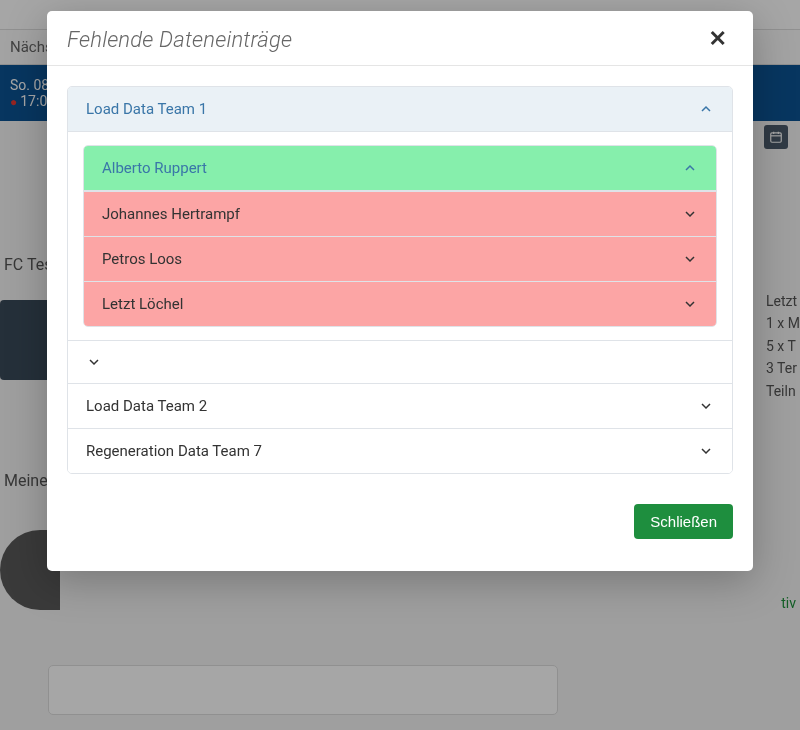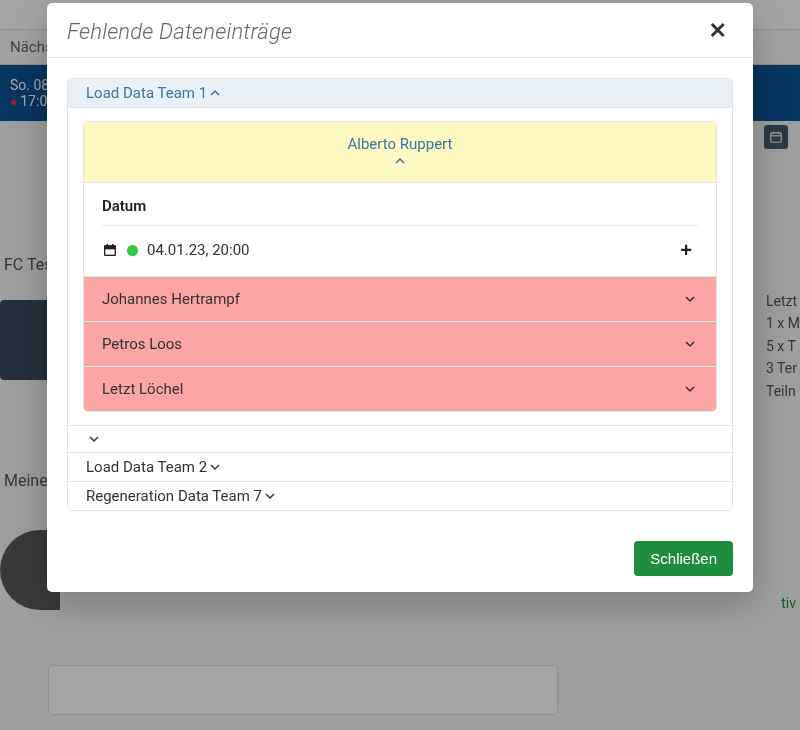--- a/index.html
+++ b/index.html
@@ -70,21 +70,21 @@
     .bg-avatar1 { position: absolute; left: 0; top: 300px; width: 60px; height: 80px; background: #3a4a5a; border-radius: 4px 0 0 4px; }
     .bg-meine { position: absolute; left: 4px; top: 471px; font-size: 16px; color:#555;}
     .bg-avatar2 { position: absolute; left: 0; top: 530px; width: 60px; height: 80px; background: #5a5a5a; border-radius: 40px 0 0 40px; }
     .bg-aktiv { position: absolute; right: 4px; top: 595px; color: #1c8f3a; font-size: 14px; margin-left: 15px;}
     .bg-box { position: absolute; left: 48px; top: 665px; width: 510px; height: 50px; border: 1px solid #ddd; border-radius: 5px; background:#fff;}
 
     
     .modal {
       position: absolute;
       left: 47px;
-      top: 3px;
+      top: 11px;
       width: 706px;
       background: #fff;
       border-radius: 5px;
       box-shadow: 0 10px 40px rgba(0,0,0,0.25);
       z-index: 20;
       display: flex;
       flex-direction: column;
     }
     .modal-header {
       display: flex;
@@ -117,23 +117,23 @@
       border: 1px solid #dfe3e8;
       border-radius: 5px;
       overflow: hidden;
     }
     .acc-item {
       border-bottom: 1px solid #dfe3e8;
     }
     .acc-item:last-child { border-bottom: none; }
     .acc-header {
       display: flex;
-      justify-content: flex-start;
-      align-items: center;
-      padding: 5px 18px;
+      justify-content: space-between;
+      align-items: center;
+      padding: 13px 18px;
       cursor: pointer;
       background: #fff;
       font-size: 15px;
       color: #333;
     }
     .acc-header.expanded {
       background: #eaf1f6;
       color: #3a76a8;
       border-bottom: 1px solid #dfe3e8;
     }
@@ -158,24 +158,23 @@
       display: flex;
       justify-content: space-between;
       align-items: center;
       padding: 13px 18px;
       cursor: pointer;
       background: #fca5a5;
       font-size: 15px;
       color: #333;
     }
     .inner-header.expanded {
-      background: #fef9c3;
+      background: #86efac;
       color: #3a76a8;
       border-bottom: 1px solid #dfe3e8;
-      flex-direction: column;
     }
     .inner-body {
       padding: 14px 18px 14px;
     }
     .datum-label {
       font-weight: 600;
       font-size: 15px;
       color: #222;
       padding-bottom: 10px;
       border-bottom: 1px solid #e8e8e8;
@@ -210,21 +209,21 @@
       font-size: 20px;
       font-weight: bold;
       cursor: pointer;
       color: #222;
       padding: 2px 6px;
       line-height: 1;
     }
     .modal-footer {
       display: flex;
       justify-content: flex-end;
-      padding: 10px 20px 16px;
+      padding: 10px 20px 32px;
     }
     .btn-close-action {
       background: #1e8e3e;
       color: #fff;
       border: none;
       border-radius: 4px;
       padding: 9px 16px;
       font-size: 15px;
       cursor: pointer;
     }
@@ -284,41 +283,20 @@
         <div class="acc-body">
           <div class="inner-accordion">
 
             <div class="inner-item">
               <div class="inner-header expanded">
                 <span>Alberto Ruppert</span>
                 <svg class="chevron" viewBox="0 0 24 24" fill="none" stroke="#3a76a8" stroke-width="2.2">
                     <polyline points="6 15 12 9 18 15"></polyline>
                   </svg>
               </div>
-              <div class="inner-body">
-                <div class="datum-label">Datum</div>
-                <div class="date-row">
-                  <div class="date-left">
-                    <span class="cal-glyph">
-                      <svg viewBox="0 0 24 24" width="16" height="16" fill="#222">
-                          <rect x="3" y="5" width="18" height="16" rx="2" fill="#222"></rect>
-                          <rect x="3" y="5" width="18" height="5" rx="2" fill="#222"></rect>
-                          <rect x="5" y="11" width="14" height="8" fill="#fff"></rect>
-                          <line x1="8" y1="3" x2="8" y2="7" stroke="#222" stroke-width="2"></line>
-                          <line x1="16" y1="3" x2="16" y2="7" stroke="#222" stroke-width="2"></line>
-                        </svg>
-                    </span>
-                    <span class="status-dot"></span>
-                    <span>04.01.23, 20:00</span>
-                  </div>
-                  <button class="add-btn">
-                    <span>+</span>
-                  </button>
-                </div>
-              </div>
             </div>
 
             <div class="inner-item">
               <div class="inner-header">
                 <span>Johannes Hertrampf</span>
                 <svg class="chevron" viewBox="0 0 24 24" fill="none" stroke="#333" stroke-width="2.2">
                     <polyline points="6 9 12 15 18 9"></polyline>
                   </svg>
               </div>
             </div>

